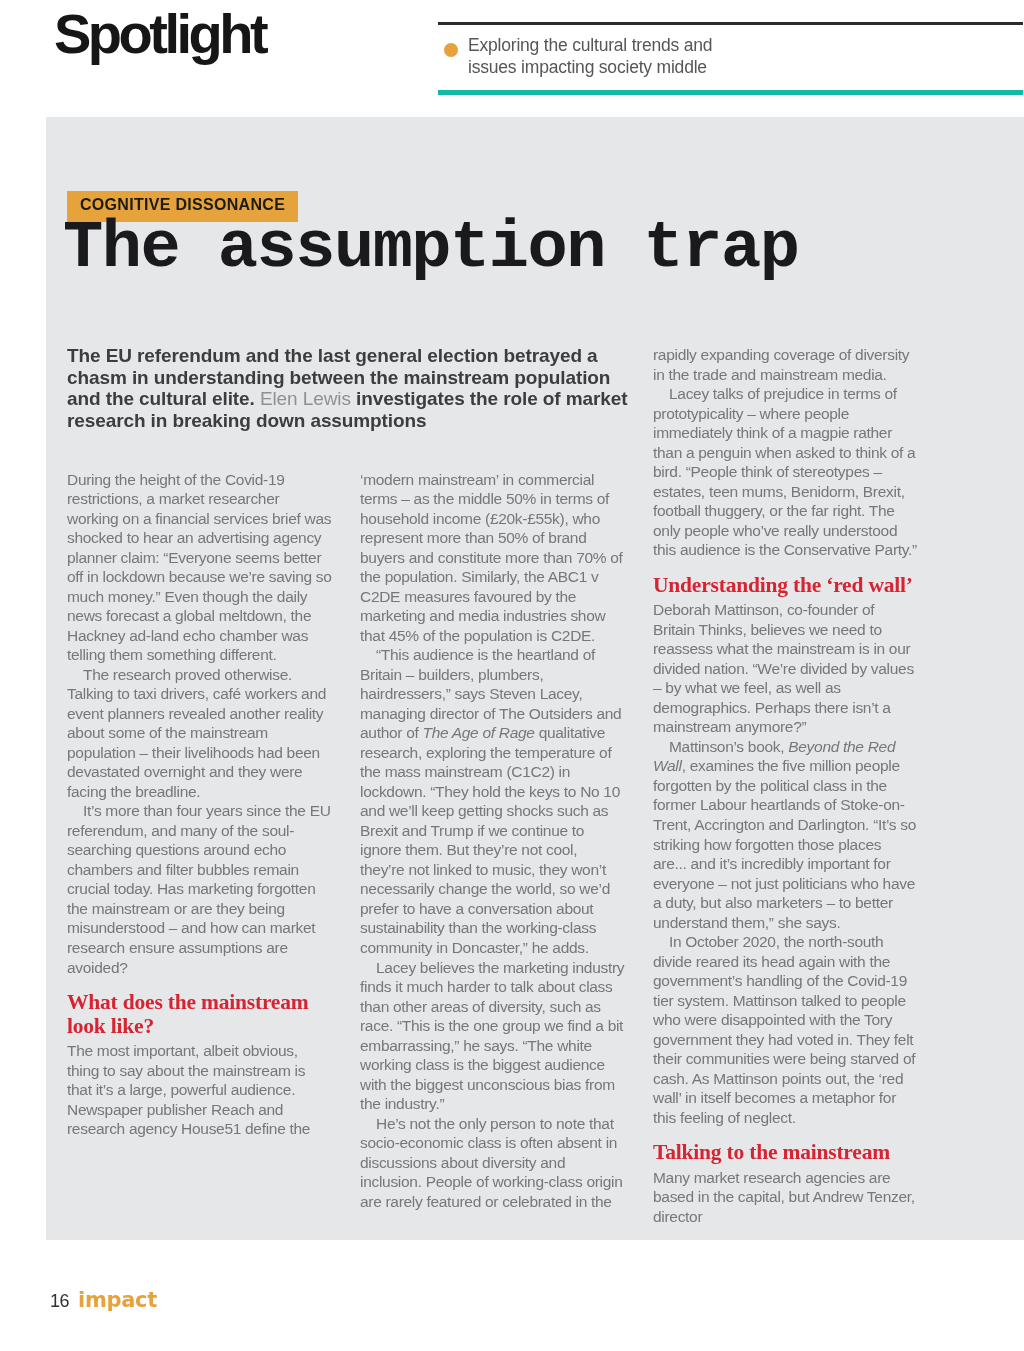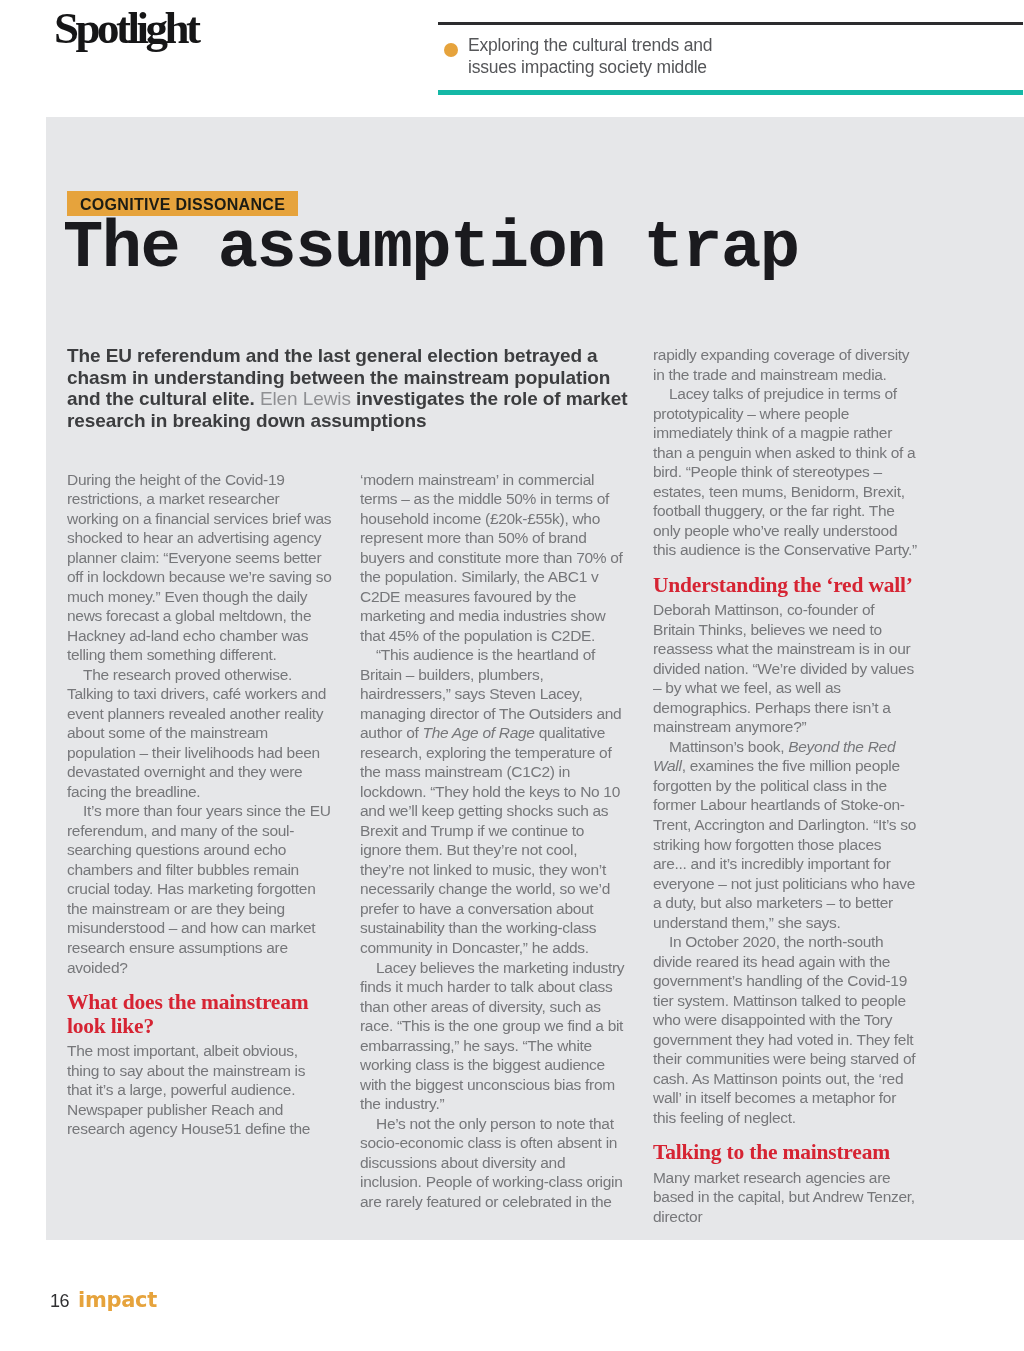--- a/index.html
+++ b/index.html
@@ -9,22 +9,22 @@
     position: relative;
     background: #ffffff;
     font-family: "Liberation Sans", sans-serif;
     overflow: hidden;
   }
 
   
   .header { position: absolute; top: 0; left: 0; width: 1024px; height: 117px; background: #fff; }
   .logo {
     position: absolute; left: 54px; top: 6px;
-    font-family: Liberation Serif, serif;
-    font-size: 45px; font-weight: bold; color: #161617;
+    font-family: Liberation Sans, sans-serif;
+    font-size: 56px; font-weight: bold; color: #161617;
     letter-spacing: -3.5px; line-height: 1;
   }
   .header-right {
     position: absolute; left: 438px; top: 22px; width: 585px;
     border-top: 3px solid #2c2c2e;
     border-bottom: 5px solid #14b8a6;
     padding: 9px 0 12px 6px;
     display: flex; align-items: flex-start; gap: 10px;
   }
   .dot {
@@ -40,21 +40,21 @@
     width: 978px; height: 1123px;
     background: var(--panel, #e6e7e9);
     overflow: hidden;
   }
   .kicker {
     position: absolute; left: 21px; top: 74px;
     display: inline-block;
     background: var(--accent, #e6a33c);
     color: #1c1c14;
     font-size: 16px; font-weight: bold; letter-spacing: 0.3px;
-    padding: 5px 13px 2px 13px;
+    padding: 5px 13px 8px 13px;
   }
   .title {
     position: absolute; left: 17px; top: 96px; margin: 0;
     font-family: Liberation Mono, monospace;
     font-size: 67px; font-weight: bold;
     color: #1a1a1e; letter-spacing: -1.5px; line-height: 1.05;
     white-space: nowrap;
   }
   .content {
     position: absolute; left: 21px; top: 228px; width: 851px;

